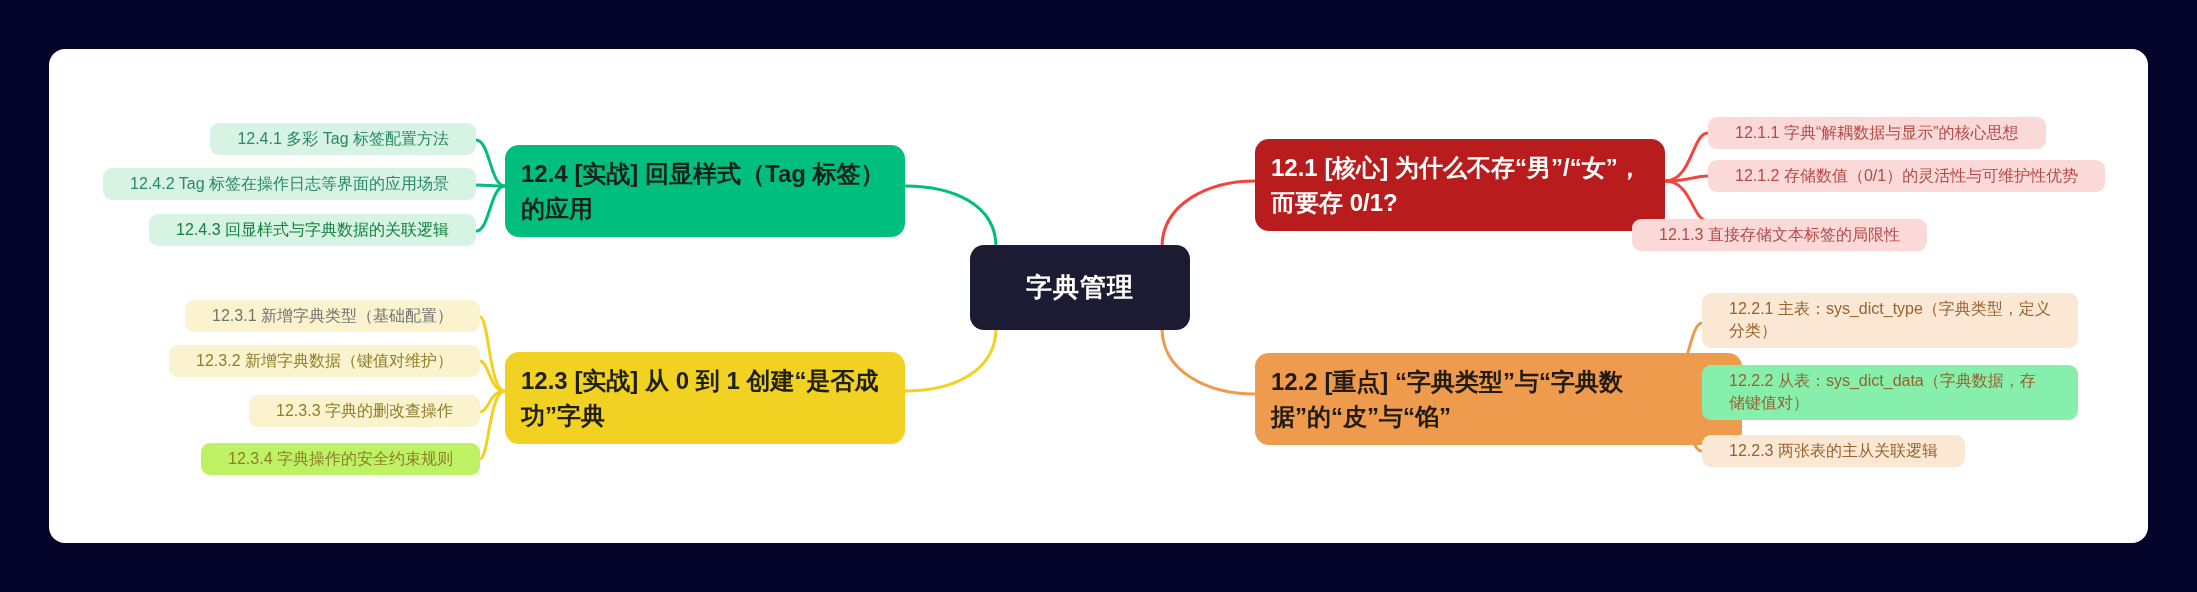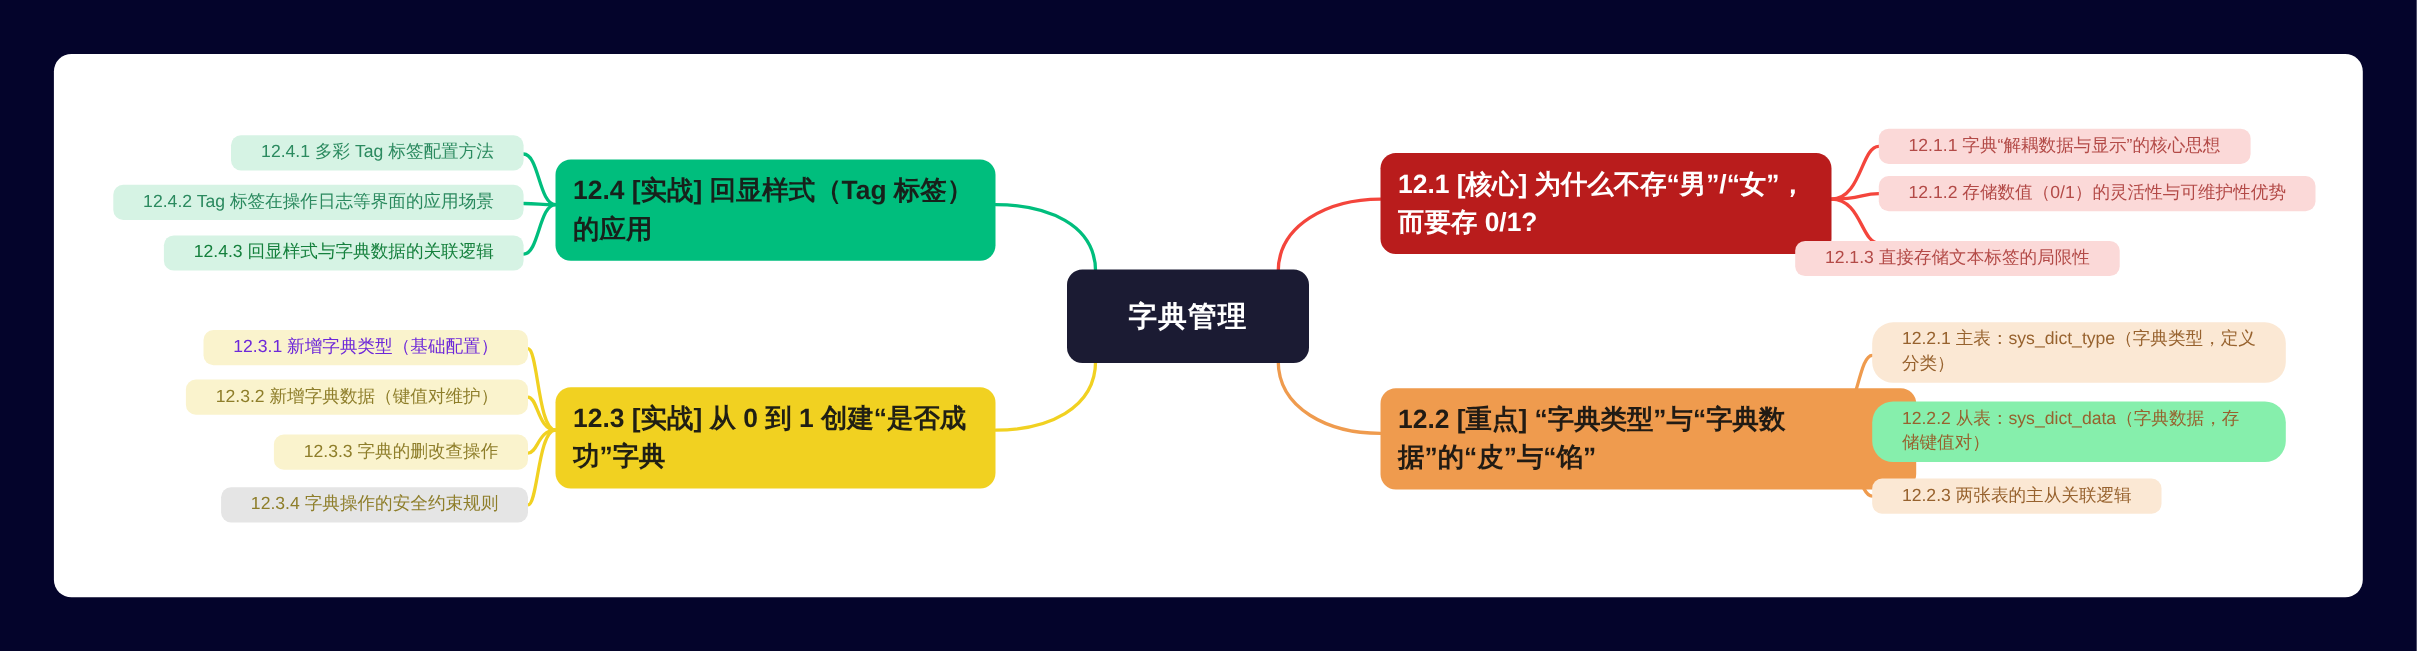--- a/index.html
+++ b/index.html
@@ -21,21 +21,21 @@
   }
   .topic{
     border-radius:14px;padding:11px 16px;
     font-size:24px;font-weight:700;line-height:1.46;
   }
   .child{
     border-radius:9px;padding:5px 27px;
     font-size:16px;font-weight:400;line-height:1.4;
     white-space:nowrap;
   }
-  .child.wrap{white-space:normal;width:376px;border-radius:19px;}
+  .child.wrap{white-space:normal;width:376px;}
 </style>
 </head>
 <body>
 
 <div id="stage" style="background: rgb(4, 4, 43);">
 
   <div id="surface" style="background: rgb(255, 255, 255);"></div>
 
   <svg id="wires" viewBox="0 0 2197 592" xmlns="http://www.w3.org/2000/svg" fill="none" stroke-width="3" stroke-linecap="round">
 
@@ -63,24 +63,24 @@
   </svg>
 
   <div class="node root-node" style="background: rgb(27, 27, 51); color: rgb(255, 255, 255);">字典管理</div>
 
   <div class="node topic" style="left: 505px; top: 145px; width: 400px; background: rgb(0, 190, 125); color: rgb(23, 33, 27);">12.4 [实战] 回显样式（Tag 标签）的应用</div>
   <div class="node child" style="right: 1721px; top: 123px; background: rgb(214, 243, 228); color: rgb(43, 138, 95);">12.4.1 多彩 Tag 标签配置方法</div>
   <div class="node child" style="right: 1721px; top: 168px; background: rgb(214, 243, 228); color: rgb(43, 138, 95); margin-left: 28px;">12.4.2 Tag 标签在操作日志等界面的应用场景</div>
   <div class="node child" style="right: 1721px; top: 214px; background: rgb(214, 243, 228); color: #15803d;">12.4.3 回显样式与字典数据的关联逻辑</div>
 
   <div class="node topic" style="left: 505px; top: 352px; width: 400px; background: rgb(241, 209, 33); color: rgb(32, 31, 20);">12.3 [实战] 从 0 到 1 创建“是否成功”字典</div>
-  <div class="node child" style="right: 1717px; top: 300px; background: rgb(250, 243, 205); color: #6d28d9;">12.3.1 新增字典类型（基础配置）</div>
+  <div class="node child" style="right: 1717px; top: 300px; background: rgb(250, 243, 205); color: #737373;">12.3.1 新增字典类型（基础配置）</div>
   <div class="node child" style="right: 1717px; top: 345px; background: rgb(250, 243, 205); color: rgb(142, 126, 42);">12.3.2 新增字典数据（键值对维护）</div>
   <div class="node child" style="right: 1717px; top: 395px; background: rgb(250, 243, 205); color: rgb(142, 126, 42);">12.3.3 字典的删改查操作</div>
-  <div class="node child" style="right: 1717px; top: 443px; background: #e5e5e5; color: rgb(142, 126, 42);">12.3.4 字典操作的安全约束规则</div>
+  <div class="node child" style="right: 1717px; top: 443px; background: #bef264; color: rgb(142, 126, 42);">12.3.4 字典操作的安全约束规则</div>
 
   <div class="node topic" style="left: 1255px; top: 139px; width: 410px; background: #b91c1c; color: rgb(255, 255, 255);">12.1 [核心] 为什么不存“男”/“女”，而要存 0/1?</div>
   <div class="node child" style="left: 1708px; top: 117px; background: rgb(251, 217, 216); color: rgb(179, 74, 71);">12.1.1 字典“解耦数据与显示”的核心思想</div>
   <div class="node child" style="left: 1708px; top: 160px; background: rgb(251, 217, 216); color: rgb(179, 74, 71);">12.1.2 存储数值（0/1）的灵活性与可维护性优势</div>
   <div class="node child" style="left: 1632px; top: 205px; background: rgb(251, 217, 216); color: rgb(179, 74, 71); margin-top: 14px;">12.1.3 直接存储文本标签的局限性</div>
 
   <div class="node topic" style="left: 1255px; top: 353px; width: 487px; background: rgb(239, 155, 78); color: rgb(33, 27, 20);">12.2 [重点] “字典类型”与“字典数据”的“皮”与“馅”</div>
   <div class="node child wrap" style="left: 1702px; top: 293px; background: rgb(251, 232, 212); color: rgb(151, 98, 46);">12.2.1 主表：sys_dict_type（字典类型，定义分类）</div>
   <div class="node child wrap" style="left: 1702px; top: 365px; background: #86efac; color: rgb(151, 98, 46);">12.2.2 从表：sys_dict_data（字典数据，存储键值对）</div>
   <div class="node child" style="left: 1702px; top: 435px; background: rgb(251, 232, 212); color: rgb(151, 98, 46);">12.2.3 两张表的主从关联逻辑</div>

